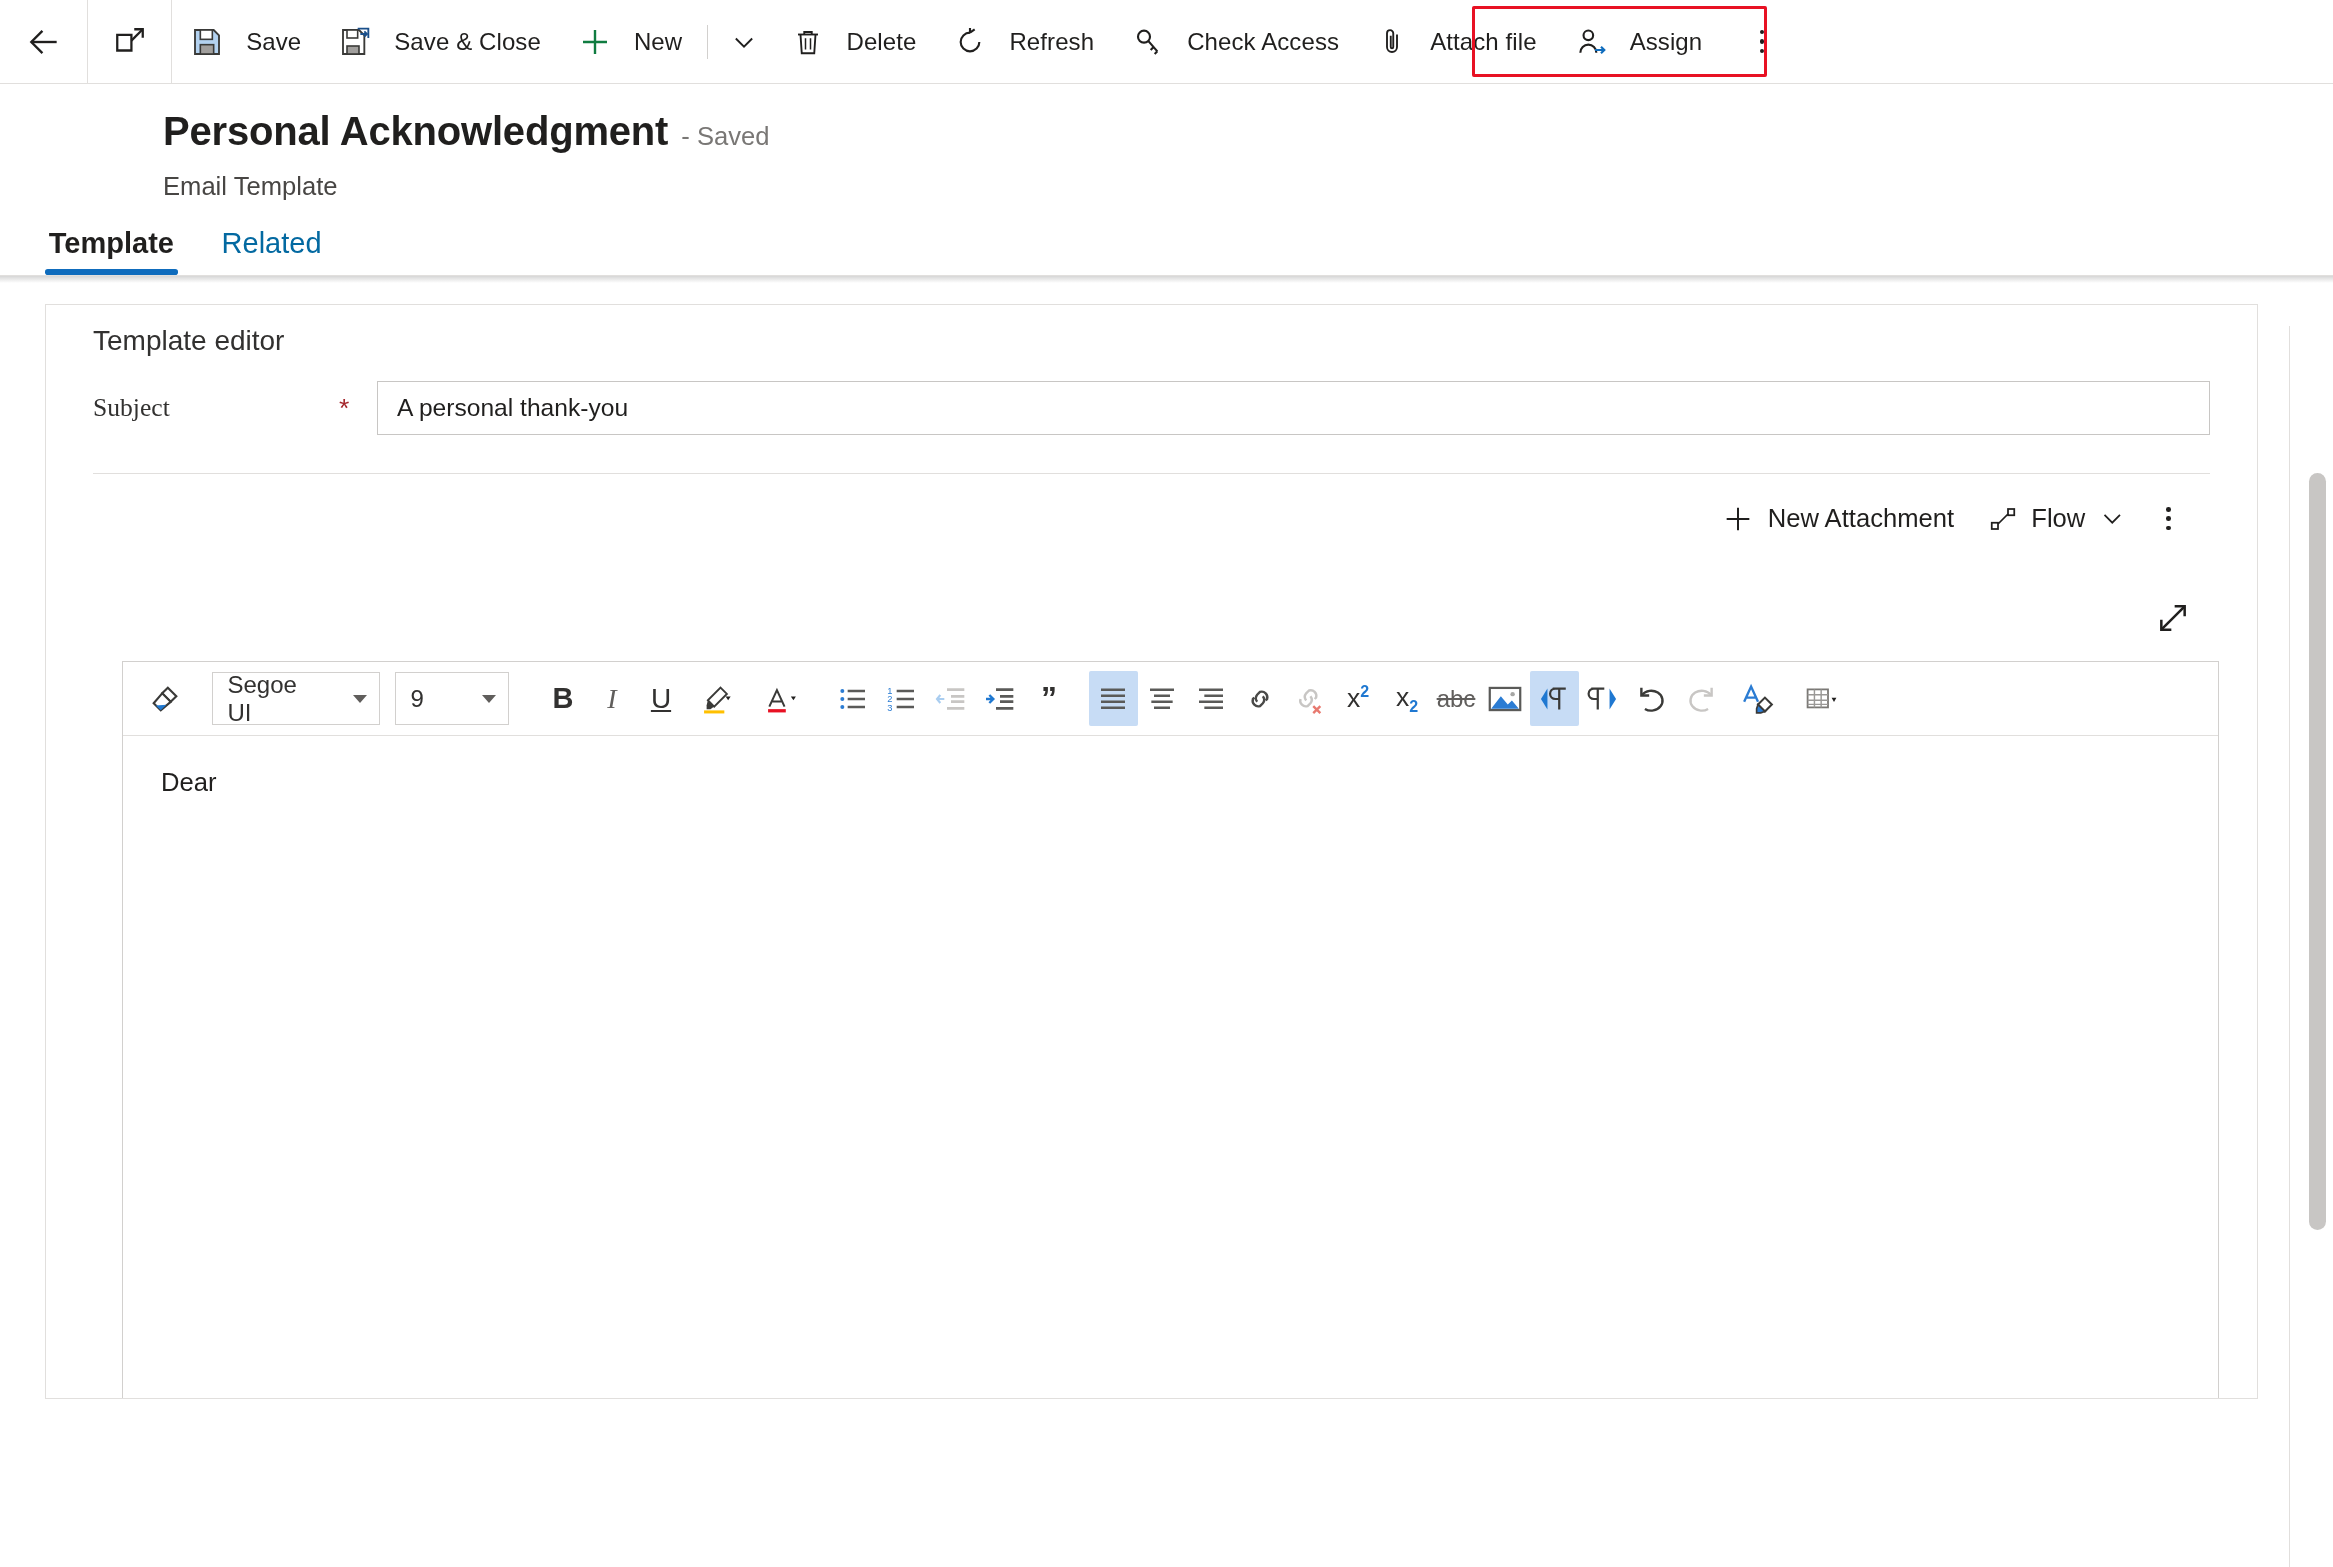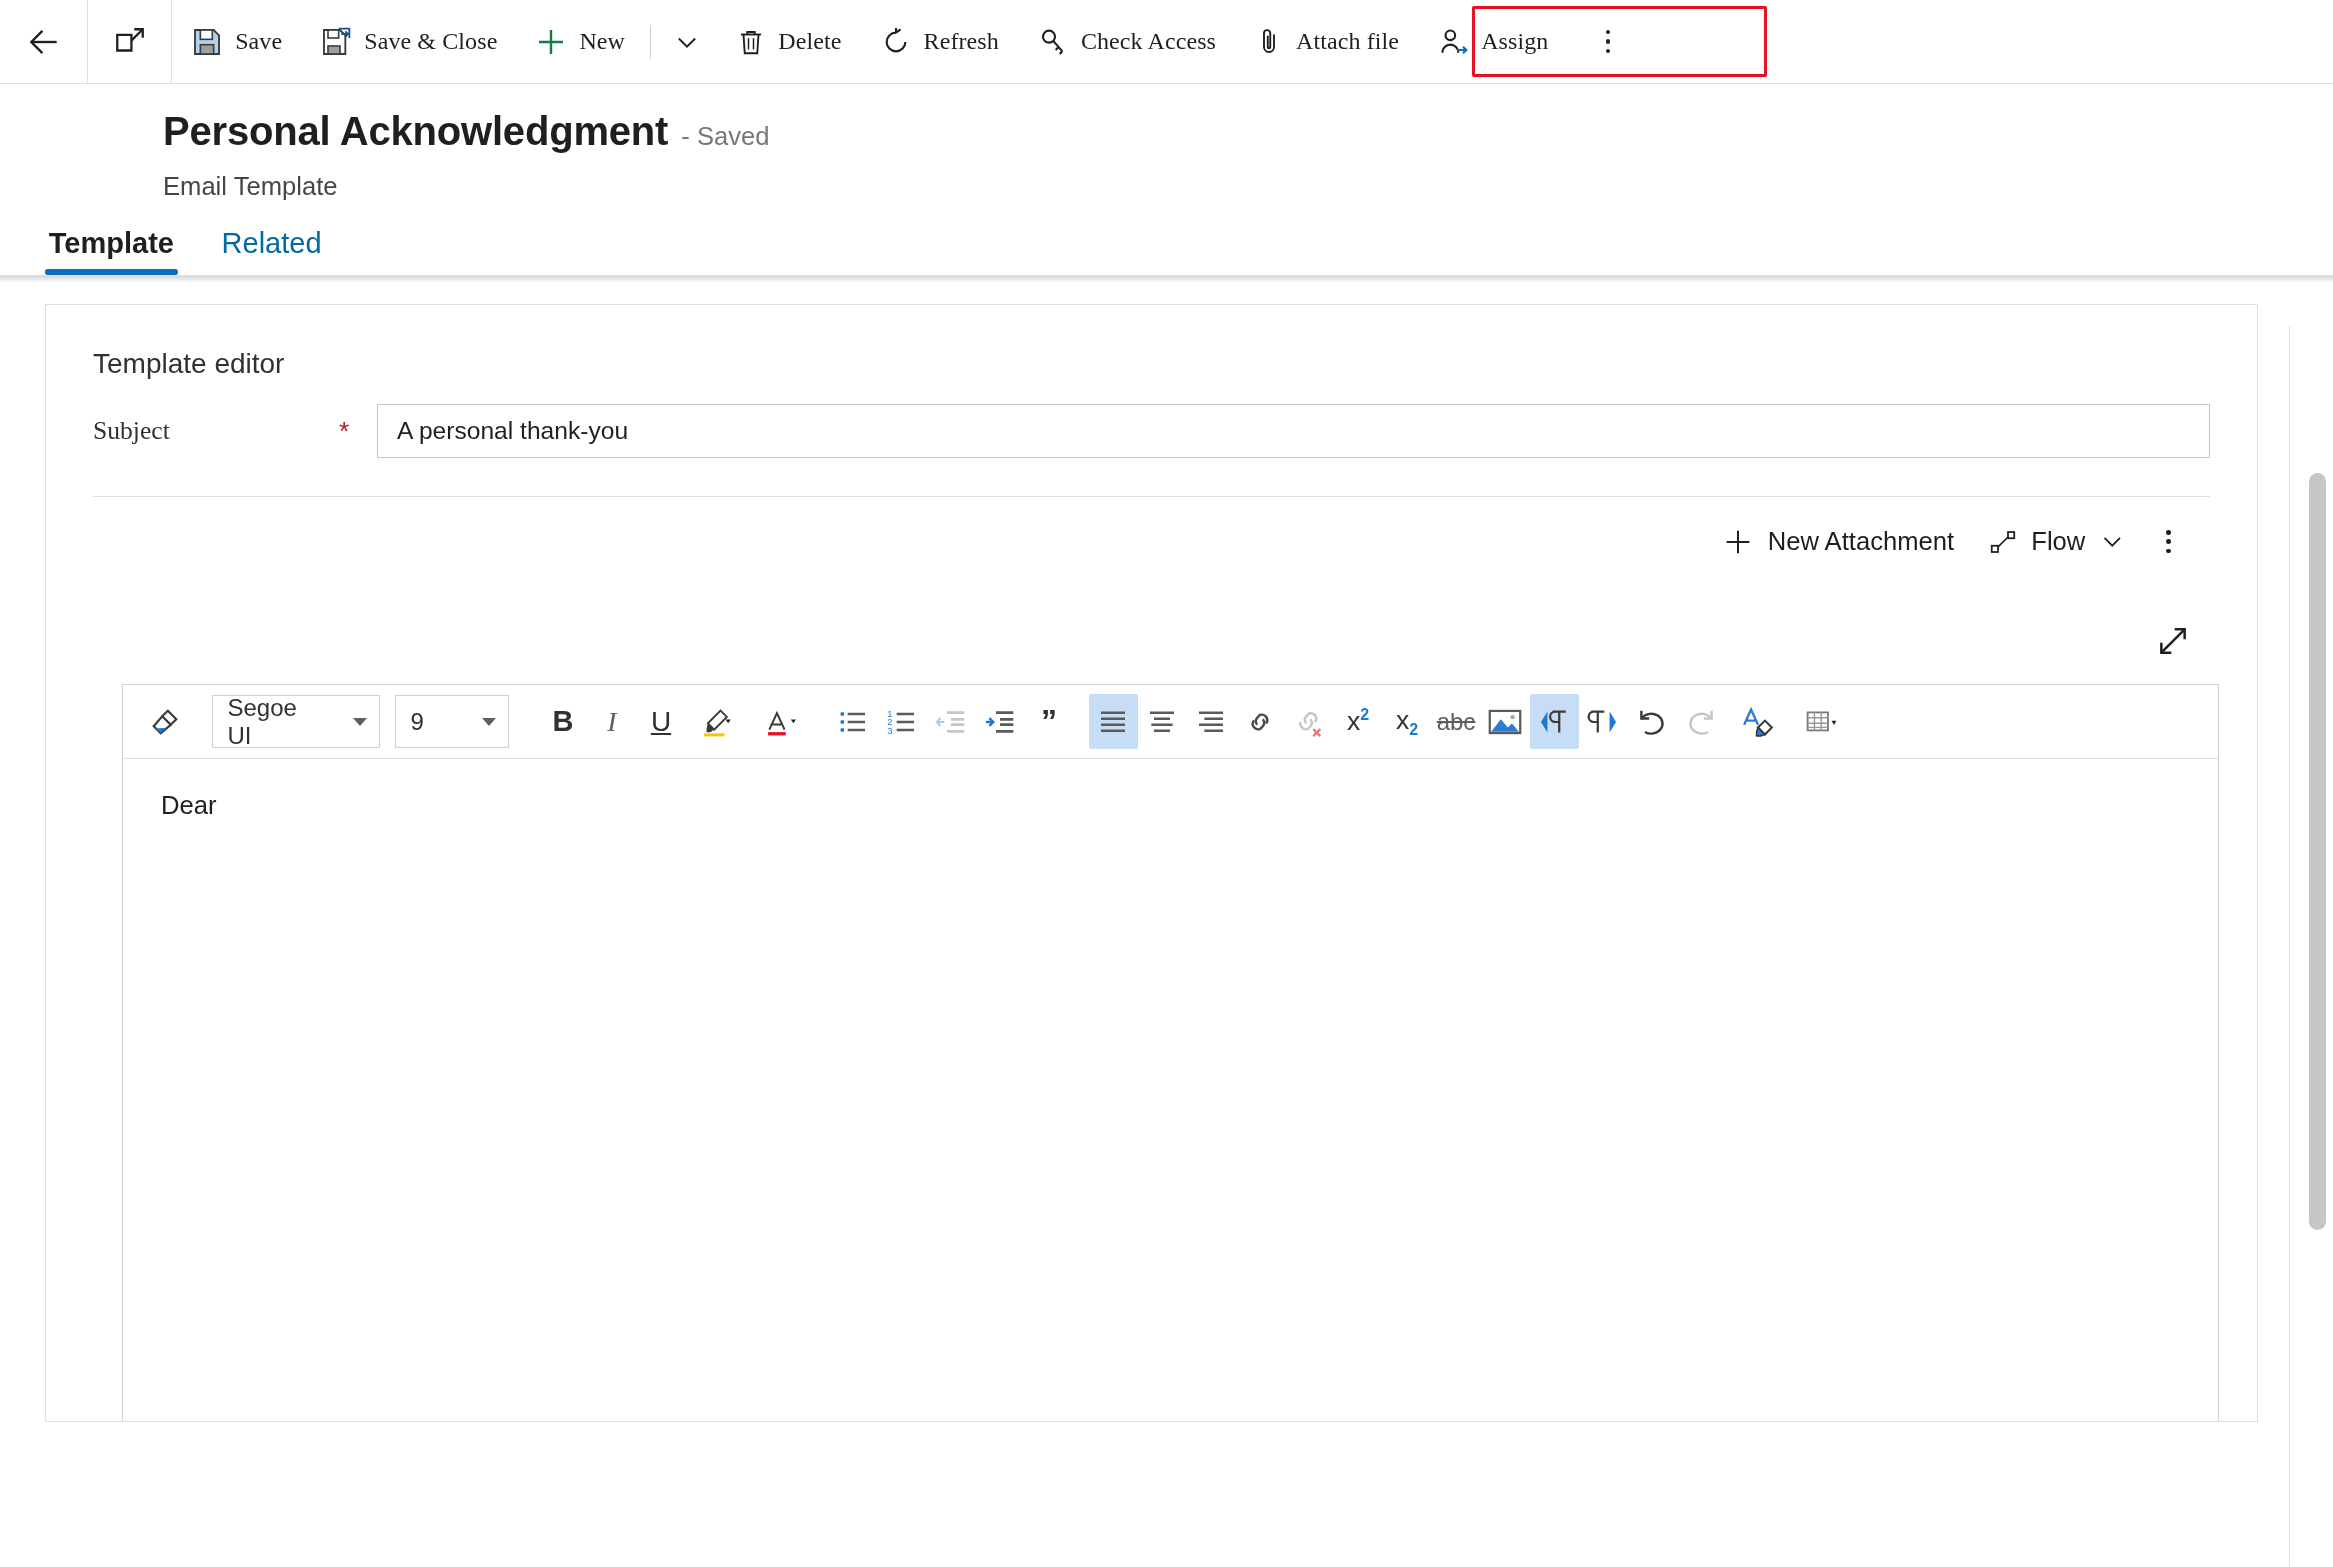--- a/index.html
+++ b/index.html
@@ -38,26 +38,25 @@
   .cmd-divider {
     width: 0.9px;
     height: 83px;
     background: #e1dfdd;
     flex: 0 0 auto;
   }
   .cmd-btn {
     height: 83px;
     display: flex;
     align-items: center;
-    gap: 12px;
+    gap: 23px;
     padding: 0 19px;
     box-sizing: border-box;
     cursor: pointer;
     white-space: nowrap;
-    font-family: Liberation Serif, serif;
   }
   .cmd-label {
     font-size: 24px;
     color: #201f1e;
     letter-spacing: 0.1px;
   }
   .inline-sep {
     width: 0.9px;
     height: 34px;
     background: #d2d0ce;
@@ -159,21 +158,21 @@
   }
 
   
   .content-area {
     padding: 21px 76px 0 45px;
     box-sizing: border-box;
   }
   .card {
     border: 0.9px solid #e1dfdd;
     background: #ffffff;
-    padding: 43px 0 0 0;
+    padding: 20px 0 0 0;
     box-sizing: border-box;
     width: 2213px;
   }
   .card-title {
     font-size: 28px;
     color: #323130;
     padding: 0 0 24.6px 47px;
   }
   .field-row {
     display: flex;

